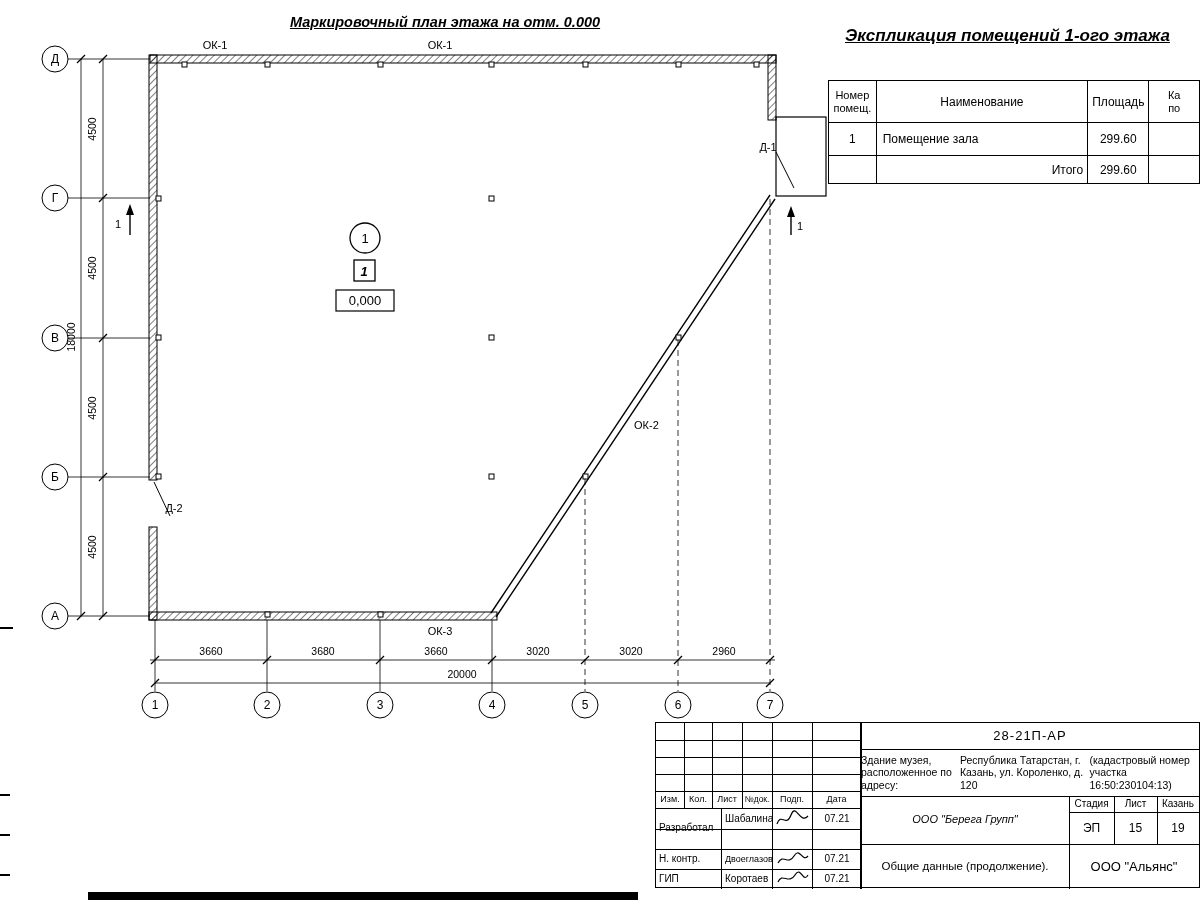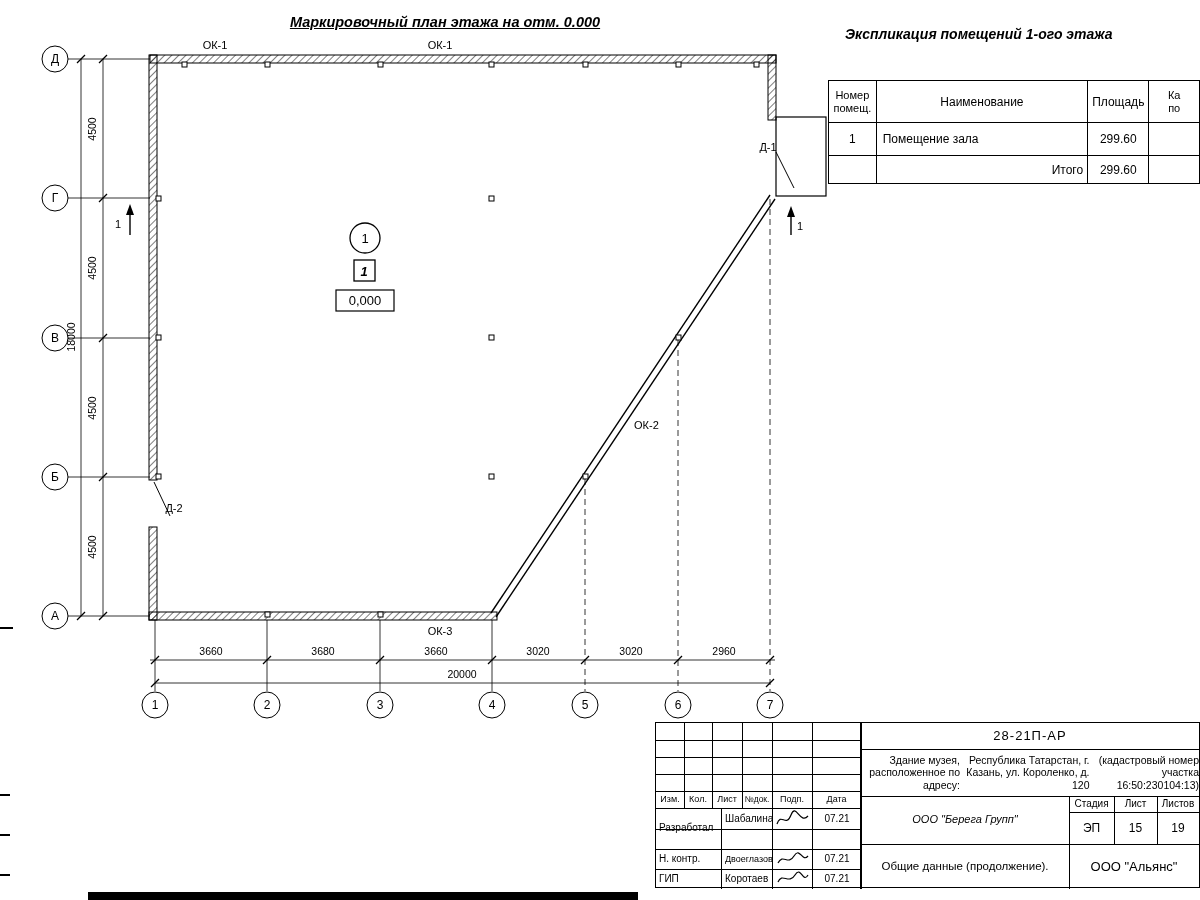--- a/index.html
+++ b/index.html
@@ -2,33 +2,33 @@
 <html><head>
 <meta charset="utf-8">
 <style>
   *{box-sizing:border-box;margin:0;padding:0}
   body{background:#ddd}
   .page{position:relative;width:1200px;height:900px;background:#fff;overflow:hidden;
         font-family:"Liberation Sans",sans-serif;color:#000}
   .abs{position:absolute}
   .title-main{left:250px;top:14px;width:390px;text-align:center;font-size:14.5px;
               font-style:italic;font-weight:bold;text-decoration:underline}
-  .expl-title{left:845px;top:26px;width:355px;font-size:14px;font-style:italic;
-              font-weight:bold;white-space:nowrap}
+  .expl-title{left:845px;top:26px;width:355px;font-size:17px;font-style:italic;
+              font-weight:bold;text-decoration:underline;white-space:nowrap}
   .expl-table{position:absolute;left:828px;top:80px;border-collapse:collapse;table-layout:fixed}
   .expl-table td{border:1.6px solid #000;text-align:center;font-size:12px;padding:2px 4px;
                  overflow:hidden;vertical-align:middle}
   .expl-table .small{font-size:11px;display:block;line-height:1.15}
   .expl-table .al{text-align:left;padding-left:6px}
   .expl-table .ar{text-align:right;}
   svg text{font-family:"Liberation Sans",sans-serif;fill:#000}
   .tb{left:655px;top:722px;width:545px;height:166px;border:1.6px solid #000}
   .ln{position:absolute;background:#000}
   .tc{position:absolute;display:flex;align-items:center;justify-content:center;
-      text-align:right;font-size:10px;line-height:1.2;overflow:hidden}
+      text-align:left;font-size:10px;line-height:1.2;overflow:hidden}
   .tc.left{justify-content:flex-start;padding-left:3px}
   .tick{position:absolute;background:#000}
   .blackbar{position:absolute;left:88px;top:892px;width:550px;height:8px;background:#000}
 </style>
 </head>
 <body>
 
 <div class="page">
 
   <div class="abs title-main">Маркировочный план этажа на отм. 0.000</div>
@@ -294,21 +294,21 @@
 
     <div class="tc" style="left:205px;top:0;width:338px;height:26px;font-size:13px;letter-spacing:1px">28-21П-АР</div>
     <div class="tc" style="left:205px;top:26px;width:338px;height:47px;flex-direction:row;font-size:10.5px">
       <div>Здание музея, расположенное по адресу:</div>
       <div>Республика Татарстан, г. Казань, ул. Короленко, д. 120</div>
       <div>(кадастровый номер участка 16:50:230104:13)</div>
     </div>
     <div class="tc" style="left:205px;top:73px;width:208px;height:48px;font-style:italic;font-size:11px">ООО "Берега Групп"</div>
     <div class="tc" style="left:413px;top:73px;width:45px;height:16px;font-size:10px">Стадия</div>
     <div class="tc" style="left:458px;top:73px;width:43px;height:16px;font-size:10px">Лист</div>
-    <div class="tc" style="left:501px;top:73px;width:42px;height:16px;font-size:10px">Листов</div>
+    <div class="tc" style="left:501px;top:73px;width:42px;height:16px;font-size:10px">Казань</div>
     <div class="tc" style="left:413px;top:89px;width:45px;height:32px;font-size:12px">ЭП</div>
     <div class="tc" style="left:458px;top:89px;width:43px;height:32px;font-size:12px">15</div>
     <div class="tc" style="left:501px;top:89px;width:42px;height:32px;font-size:12px">19</div>
     <div class="tc" style="left:205px;top:121px;width:208px;height:45px;font-size:11.5px">Общие данные (продолжение).</div>
     <div class="tc" style="left:413px;top:121px;width:130px;height:45px;font-size:13px">ООО "Альянс"</div>
   </div>
 
   <div class="tick" style="left:0;top:627px;width:13px;height:2px"></div>
   <div class="tick" style="left:0;top:794px;width:10px;height:2px"></div>
   <div class="tick" style="left:0;top:834px;width:10px;height:2px"></div>

